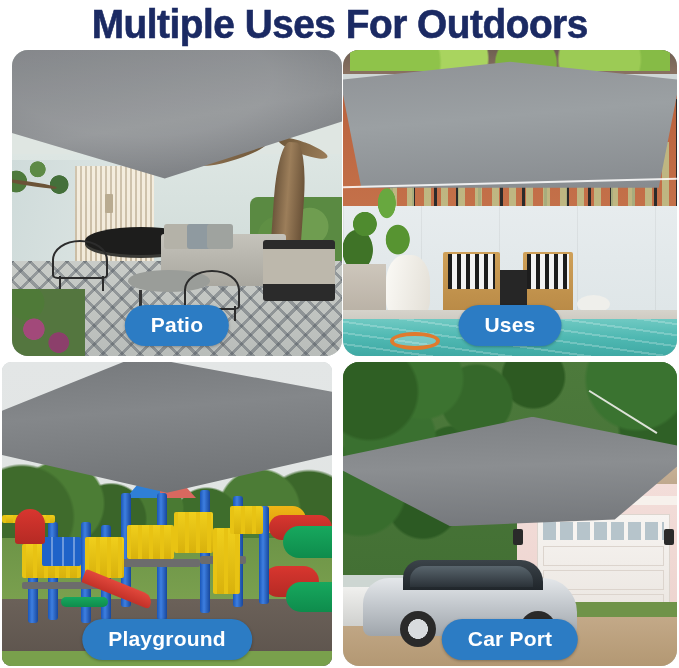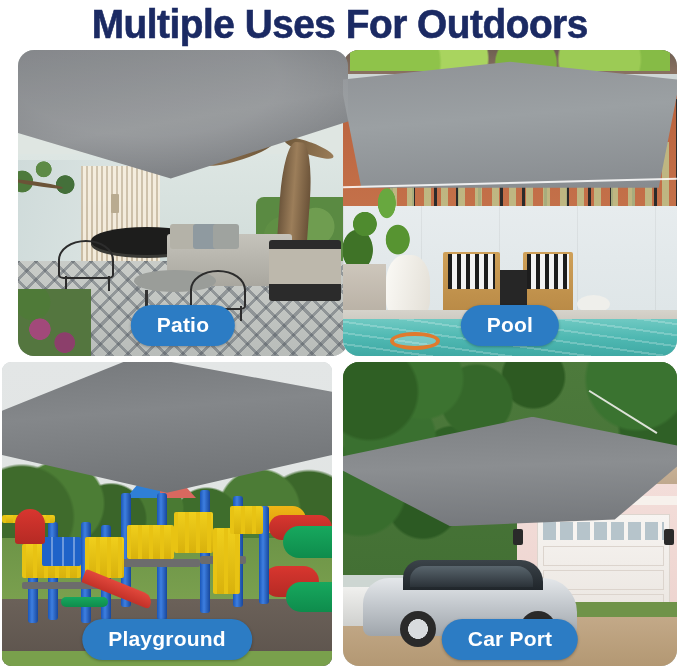--- a/index.html
+++ b/index.html
@@ -27,21 +27,21 @@
     white-space: nowrap;
     -webkit-text-stroke: 0.6px #1b2a63;
   }
 
   
   .grid { position:absolute; left:0; top:48px; width:679px; height:620px; }
   .panel {
     position:absolute; overflow:hidden; border-radius:16px;
     background:#cfd4d6;
   }
-  .p-tl { left:18px;   top:2px;   width:330px; height:306px; }
+  .p-tl { left:12px;   top:2px;   width:330px; height:306px; }
   .p-tr { left:343px; top:2px;   width:334px; height:306px; }
   .p-bl { left:2px;   top:314px; width:330px; height:304px;border-radius:9px; }
   .p-br { left:343px; top:314px; width:334px; height:304px; }
 
   .scene { position:absolute; inset:0; }
 
   
   .badge {
     position:absolute; z-index:40;
     background:#2c7cc4;
@@ -521,21 +521,21 @@
         <div class="pool-chair-a"></div>
         <div class="pool-chair-b"></div>
         <div class="pool-sidetable"></div>
         <div class="pool-towel"></div>
         <div class="pool-deck"></div>
         <div class="pool-water"></div>
         <div class="pool-ring"></div>
         <div class="pool-wire"></div>
         <div class="pool-sail"></div>
       </div>
-      <div class="badge b-tr">Pool</div>
+      <div class="badge b-tr">Uses</div>
     </div>
 
     <div class="panel p-bl">
       <div class="scene">
         <div class="pg-sky"></div>
         <div class="pg-trees"></div>
         <div class="pg-grass"></div>
         <div class="pg-ground"></div>
         <div class="pg-grass-strip"></div>
 

